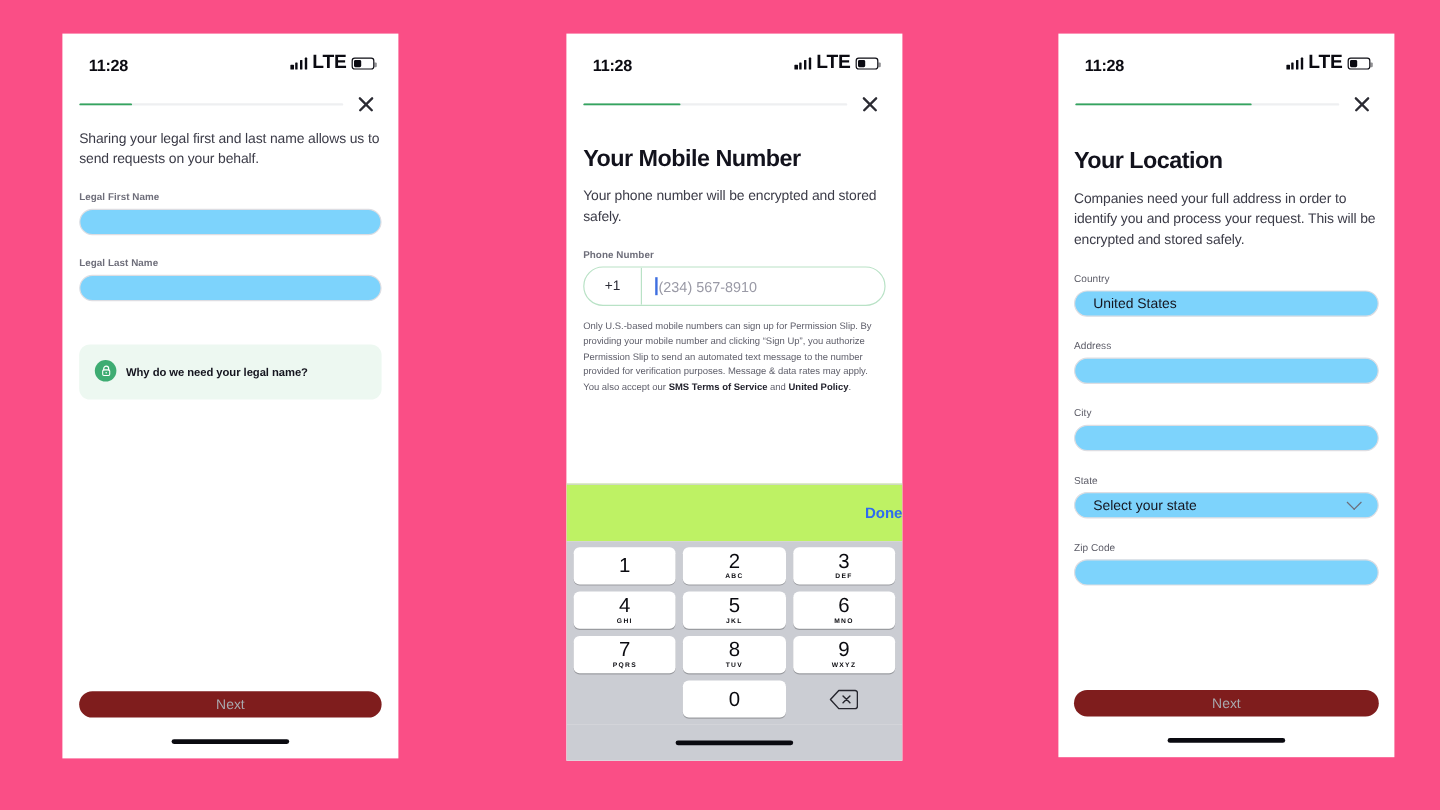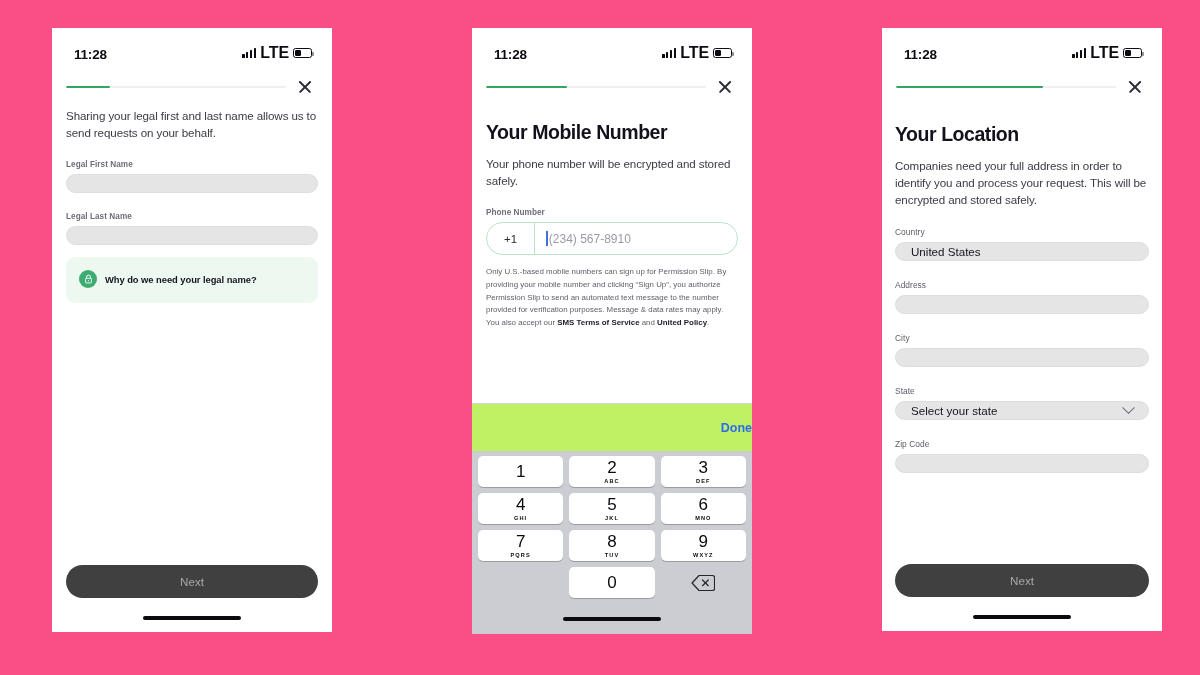--- a/index.html
+++ b/index.html
@@ -164,39 +164,39 @@
     letter-spacing: 0.05px;
     margin-top: 19px;
     margin-bottom: 5px;
   }
   .fieldlabel.reg { font-weight: normal; color: #5d5d68; font-size: 8.4px; }
 
   .textinput {
     height: 19px;
     border: 1px solid #dddde2;
     border-radius: 17px;
-    background: #e5e5e5;
+    background: #7dd3fc;
     display: flex;
     align-items: center;
-    padding: 0 15px;
+    padding: 10px 15px;
     font-size: 11.6px;
     color: #15151f;
     cursor: text;
   }
   .textinput.select { justify-content: space-between; cursor: pointer; }
   .chev {
     width: 9px; height: 9px;
     border-right: 1.4px solid #6d6d79;
     border-bottom: 1.4px solid #6d6d79;
     transform: rotate(45deg) translate(-2px,-2px);
   }
 
   
   .infocard {
-    margin-top: 12px;
+    margin-top: 36px;
     background: #edf8f1;
     border-radius: 9px;
     padding: 13px 13px 15px 13px;
   }
   .infohead {
     display: flex;
     align-items: center;
     gap: 8px;
   }
   .lockbadge {
@@ -254,23 +254,23 @@
     margin-top: 11px;
     font-size: 7.9px;
     line-height: 1.62;
     color: #5e5e6a;
   }
   .disclaimer b { color: #23232e; }
 
   
   .nextwrap { margin-top: auto; padding-bottom: 6px; }
   .nextbtn {
-    height: 33px;
+    height: 22px;
     border-radius: 18px;
-    background: #404040;
+    background: #7f1d1d;
     display: flex; align-items: center; justify-content: center;
     font-size: 11.6px;
     color: #a9a9ae;
     cursor: default;
   }
 
   .homebar {
     height: 28px;
     display: flex; align-items: center; justify-content: center;
     flex: none;

